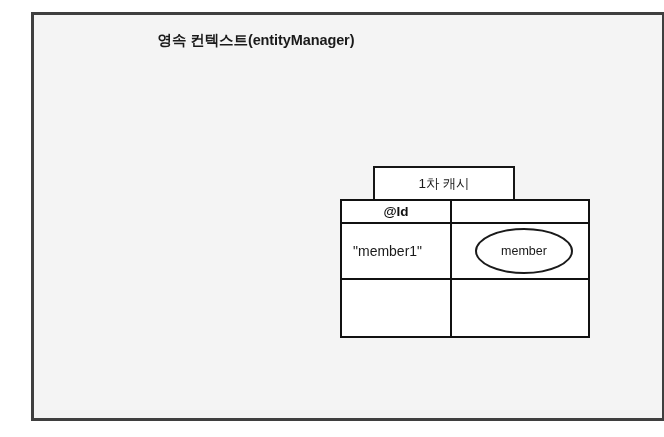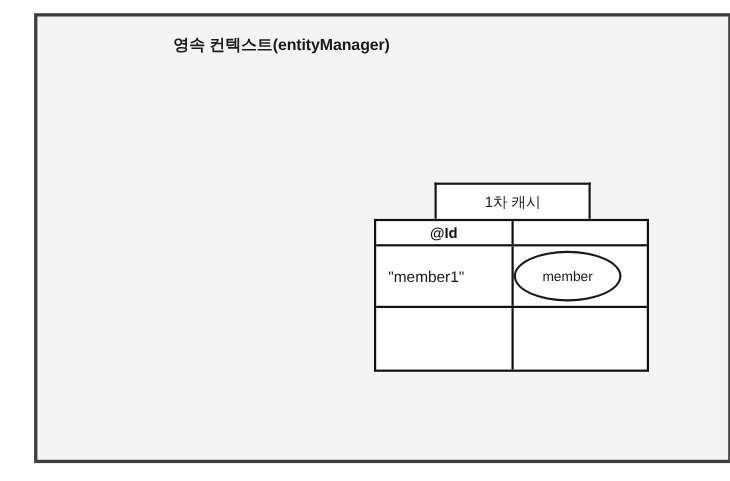--- a/index.html
+++ b/index.html
@@ -44,21 +44,21 @@
     box-sizing: border-box;
     font-size: 14.5px;
     font-weight: bold;
     color: #1a1a1a;
     letter-spacing: -0.1px;
   }
 
   
   #cache-label-box {
     position: absolute;
-    left: 361px;
+    left: 339px;
     top: 151px;
     width: 142px;
     height: 33px;
     box-sizing: border-box;
     background: #ffffff;
     border: 2px solid #161616;
     border-bottom: none;
     display: flex;
     align-items: center;
     justify-content: center;
@@ -98,21 +98,21 @@
   .trow.body-row.first {
     border-bottom: 2px solid #111111;
   }
 
   .tcell {
     box-sizing: border-box;
     display: flex;
     align-items: center;
   }
   .tcell.col-id {
-    width: 125px;
+    width: 110px;
     border-right: 2px solid #111111;
   }
   .tcell.col-entity {
     width: 121px;
   }
 
   .header-row .tcell {
     justify-content: center;
   }
   .header-cell-text {
@@ -124,21 +124,21 @@
   .body-row .tcell.col-id {
     justify-content: flex-start;
     padding-left: 11px;
   }
   .id-value-text {
     font-size: 14px;
     color: #1a1a1a;
   }
 
   .body-row .tcell.col-entity {
-    justify-content: flex-start;
+    justify-content: flex-end;
     position: relative;
   }
 
   
   #entity-ellipse {
     width: 98px;
     height: 46px;
     box-sizing: border-box;
     border: 2px solid #1a1a1a;
     border-radius: 50%;

